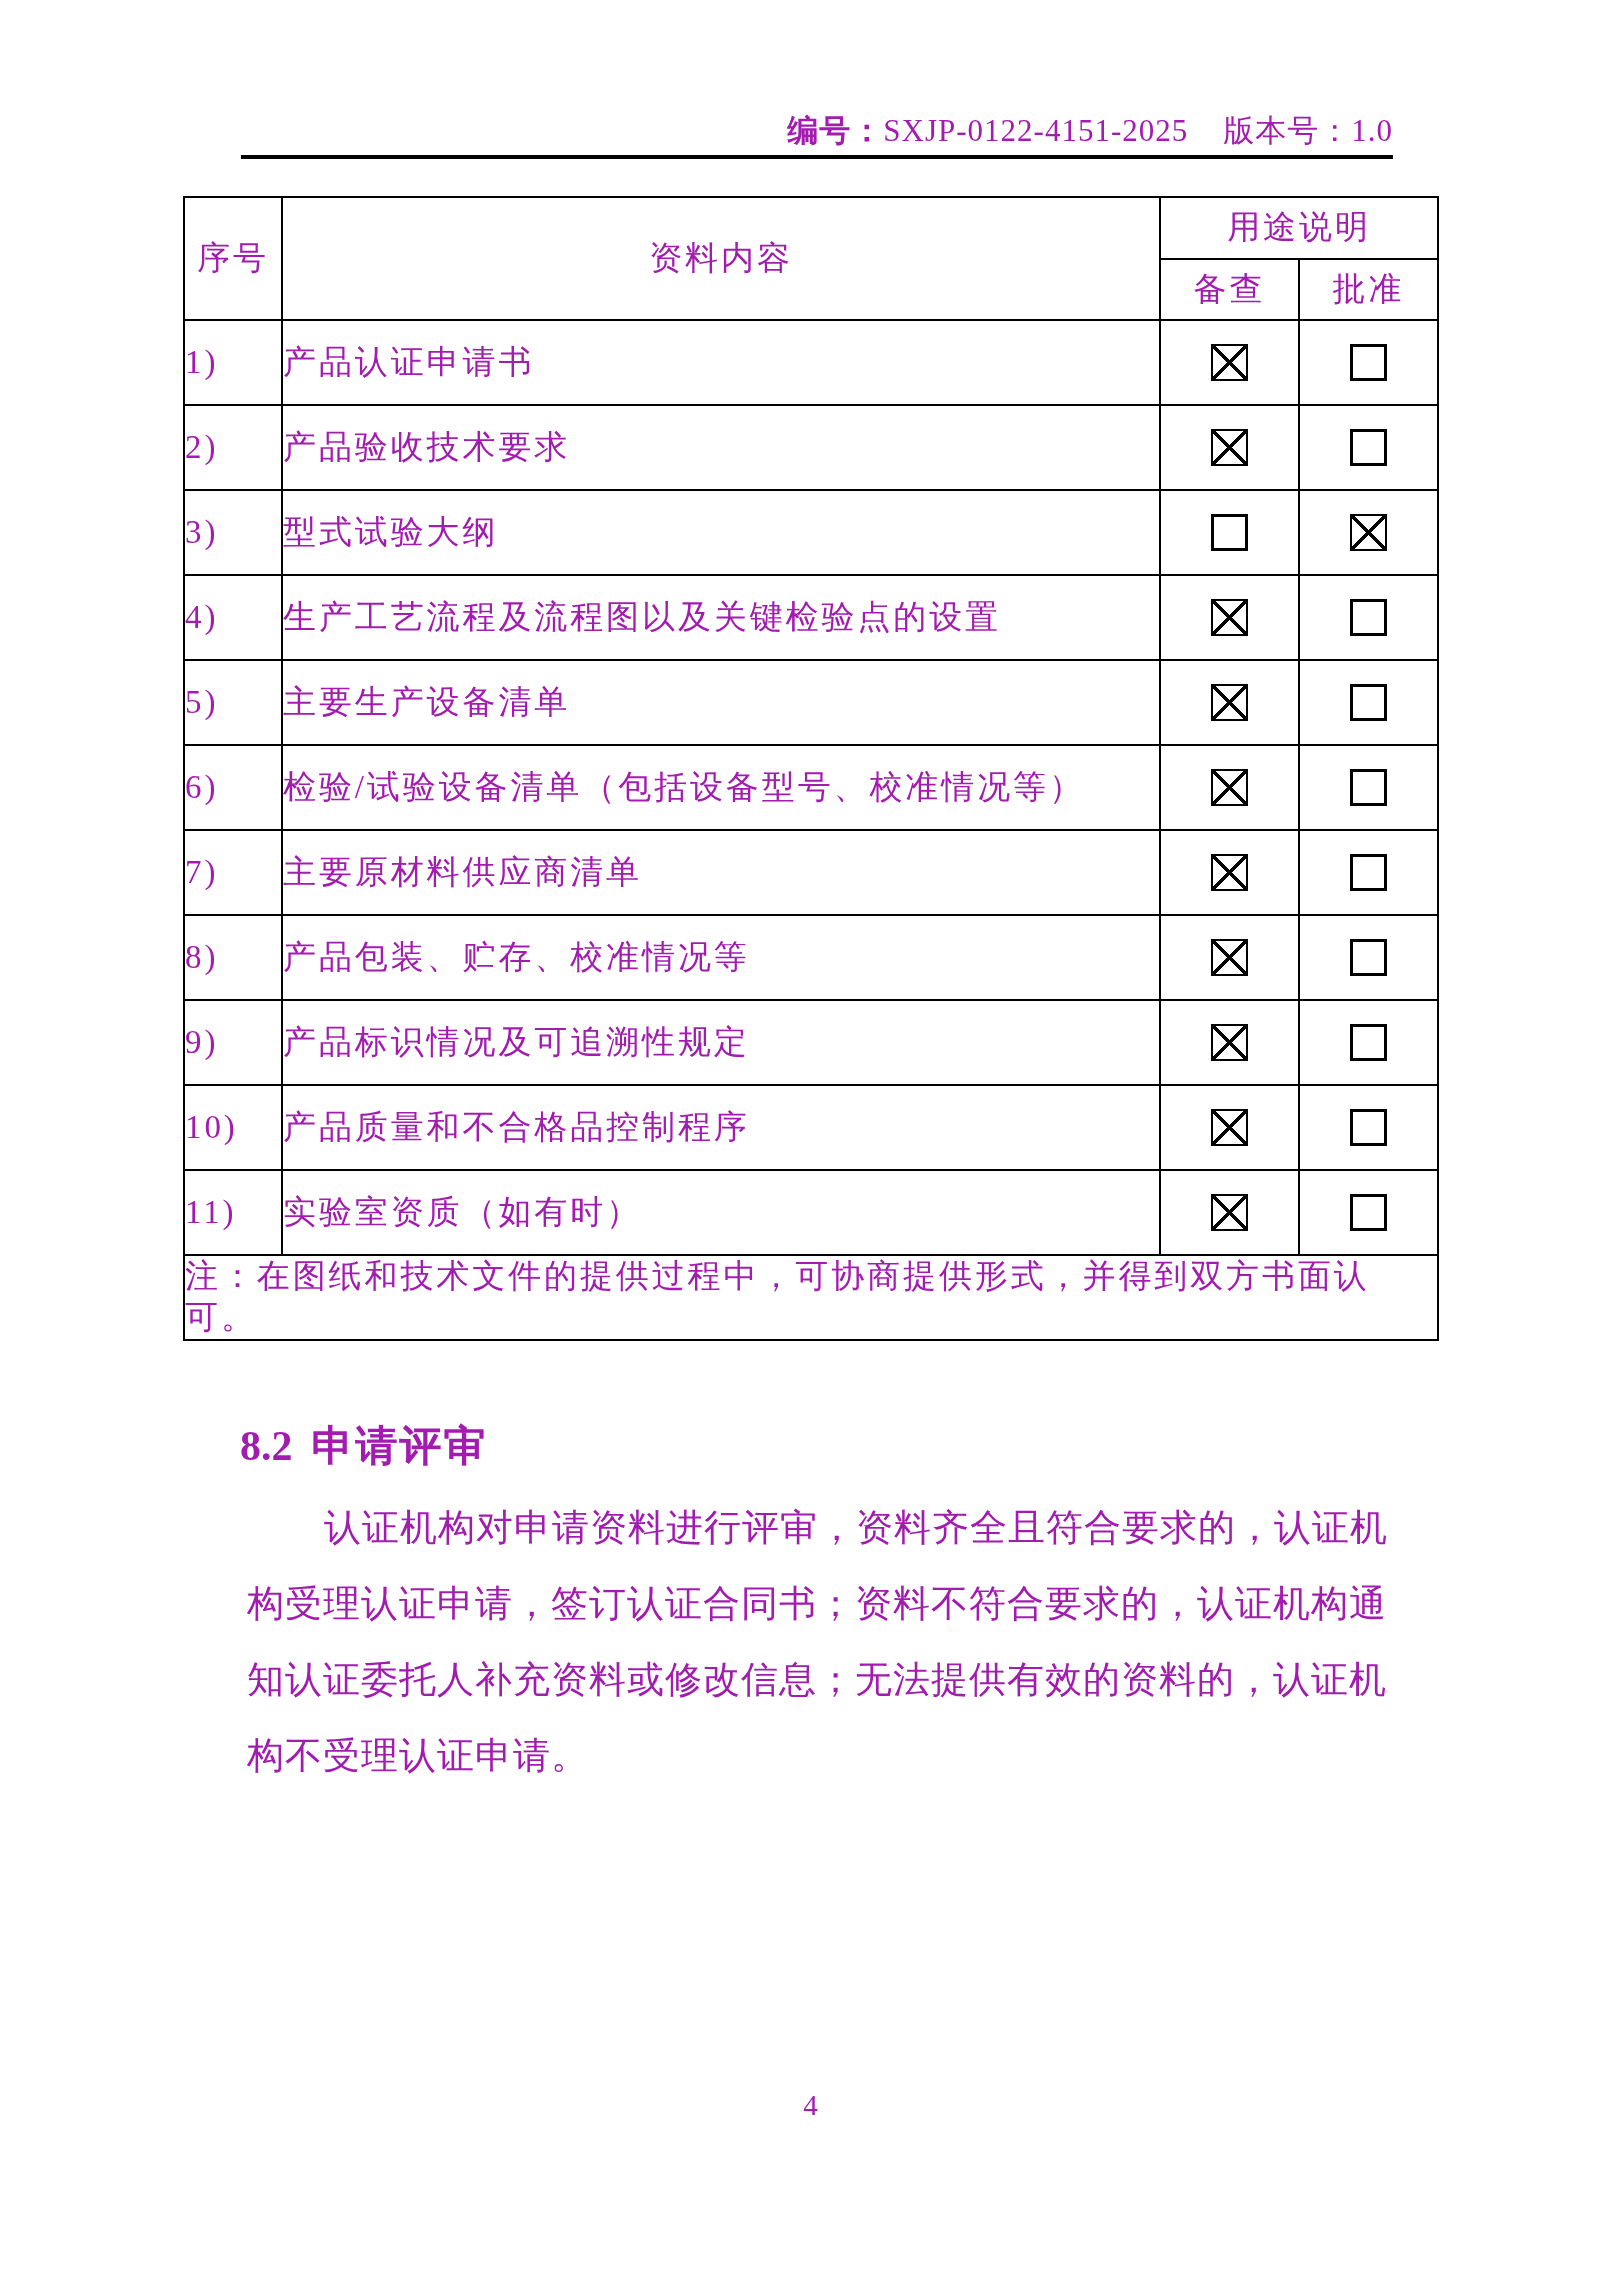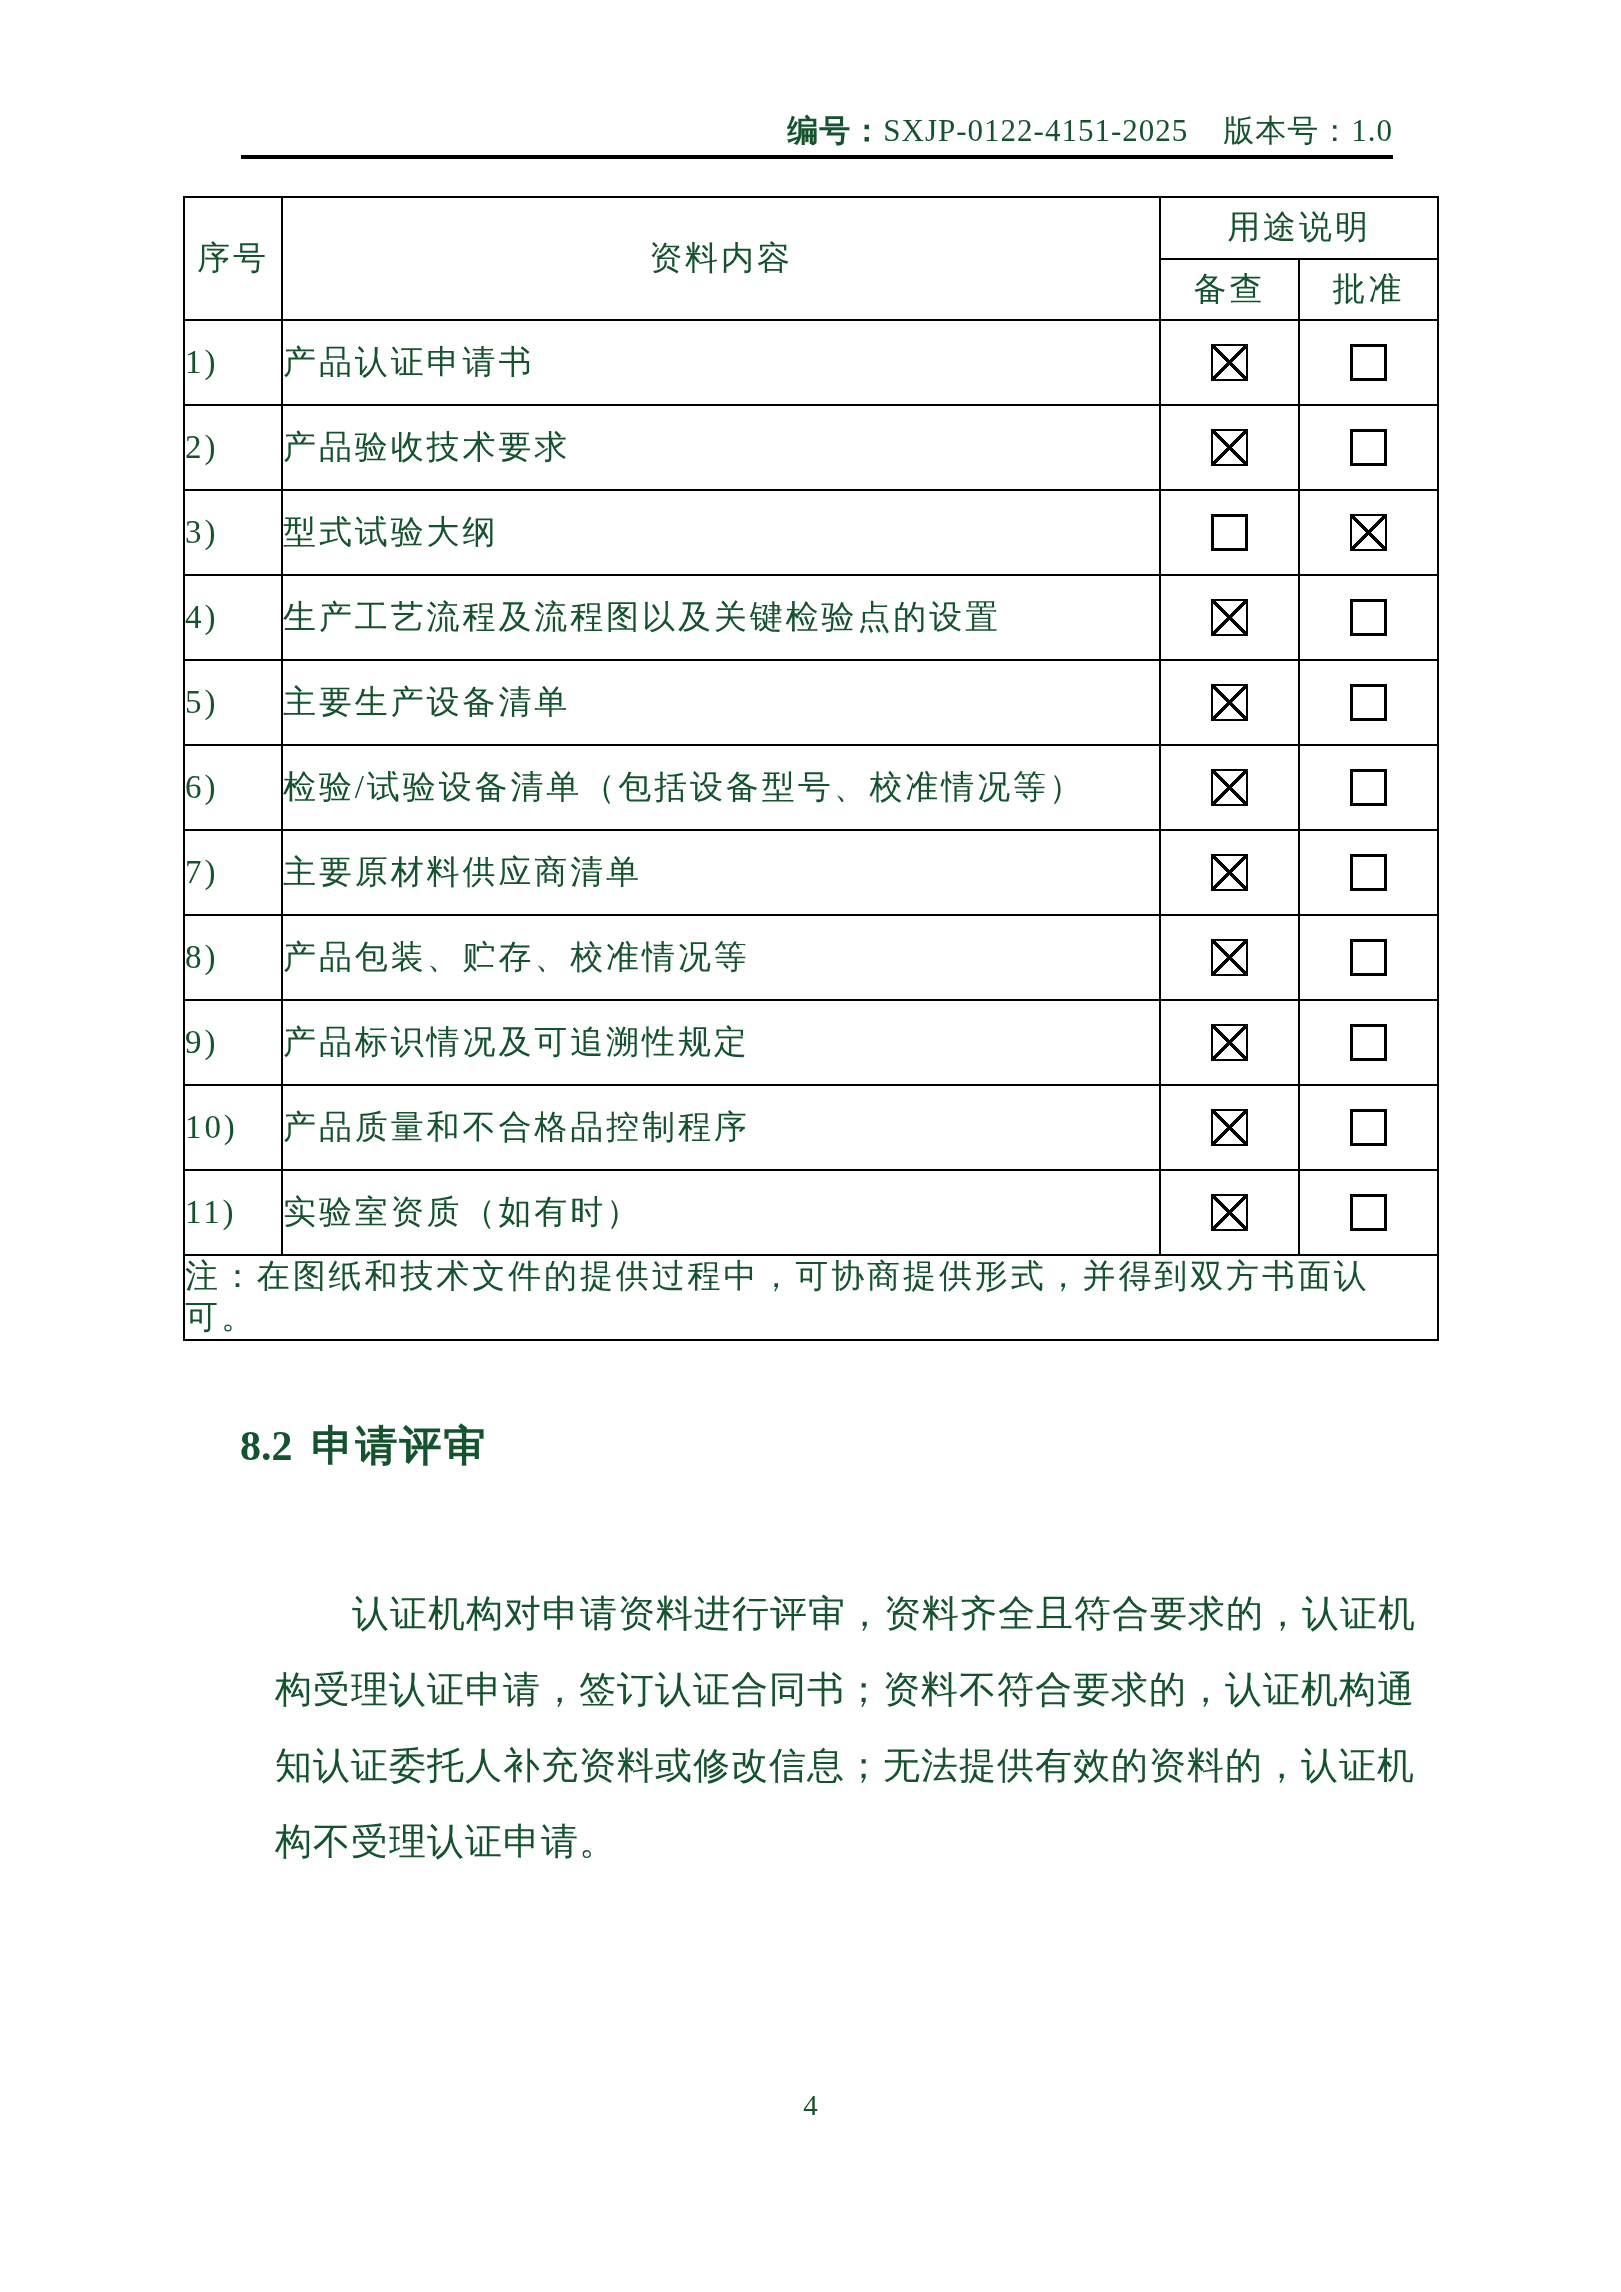--- a/index.html
+++ b/index.html
@@ -1,18 +1,18 @@
 <!DOCTYPE html>
 <html><head>
 <meta charset="utf-8">
 <style>
   html,body { margin:0; padding:0; background:#fff; }
   .page {
     position:relative; width:1621px; height:2293px; background:#ffffff;
-    font-family:"Liberation Serif","DejaVu Serif",serif; color:#14532d;
+    font-family:"Liberation Serif","DejaVu Serif",serif; color:#a21caf;
     overflow:hidden;
   }
 
   
   .doc-header {
     position:absolute; top:108px; left:0; width:1393px;
     text-align:right; font-size:31px; line-height:45px; letter-spacing:1px;
     white-space:nowrap;
   }
   .doc-header .lbl { font-weight:bold; }
@@ -57,22 +57,22 @@
   
   .sec-heading {
     position:absolute; left:240px; top:1419px;
     font-size:42px; font-weight:bold; letter-spacing:2px; line-height:55px;
     white-space:nowrap;
   }
   .sec-heading .sec-num { letter-spacing:0; margin-right:19px; }
 
   
   .para {
-    position:absolute; left:247px; top:1576px; width:1160px;
-    font-size:37px; line-height:76px; letter-spacing:1px;margin-left:28px;
+    position:absolute; left:247px; top:1490px; width:1160px;
+    font-size:37px; line-height:76px; letter-spacing:1px;
   }
   .para .line { white-space:nowrap; }
   .para .line.indent { text-indent:77px; }
 
   
   .pageno {
     position:absolute; top:2088px; left:0; width:100%;
     text-align:center; font-size:29px; line-height:35px;
   }
 </style>

